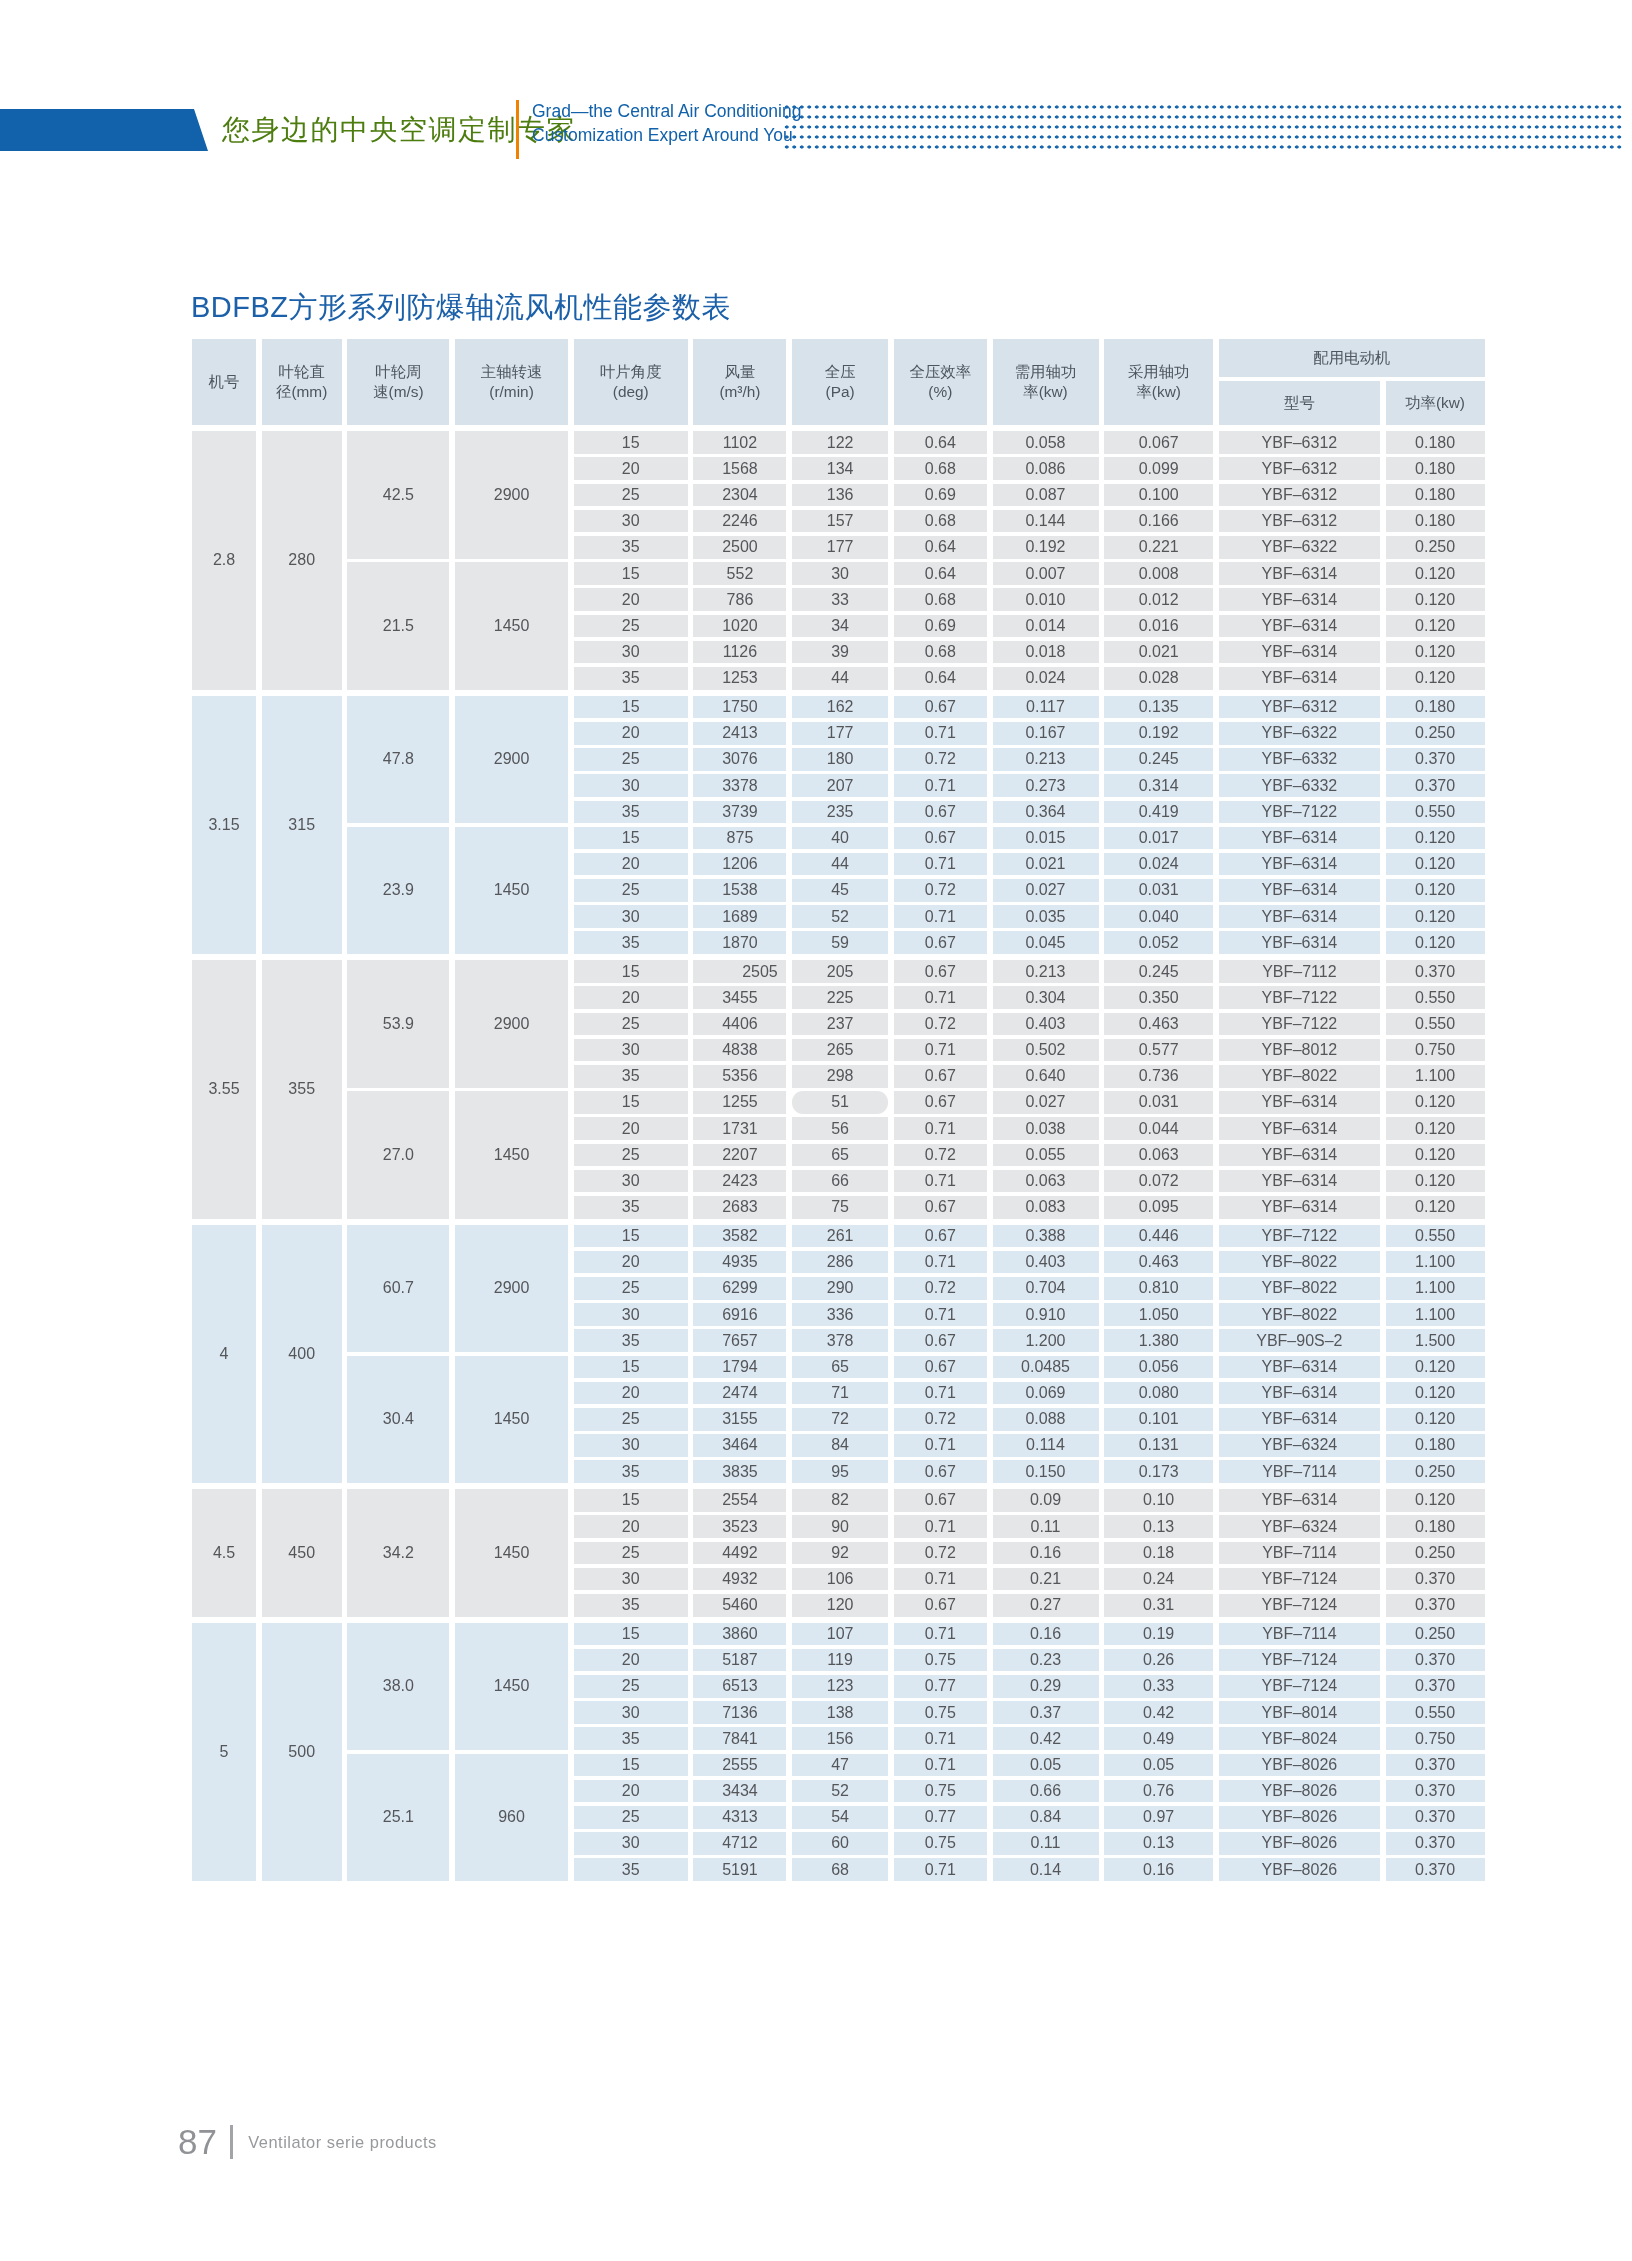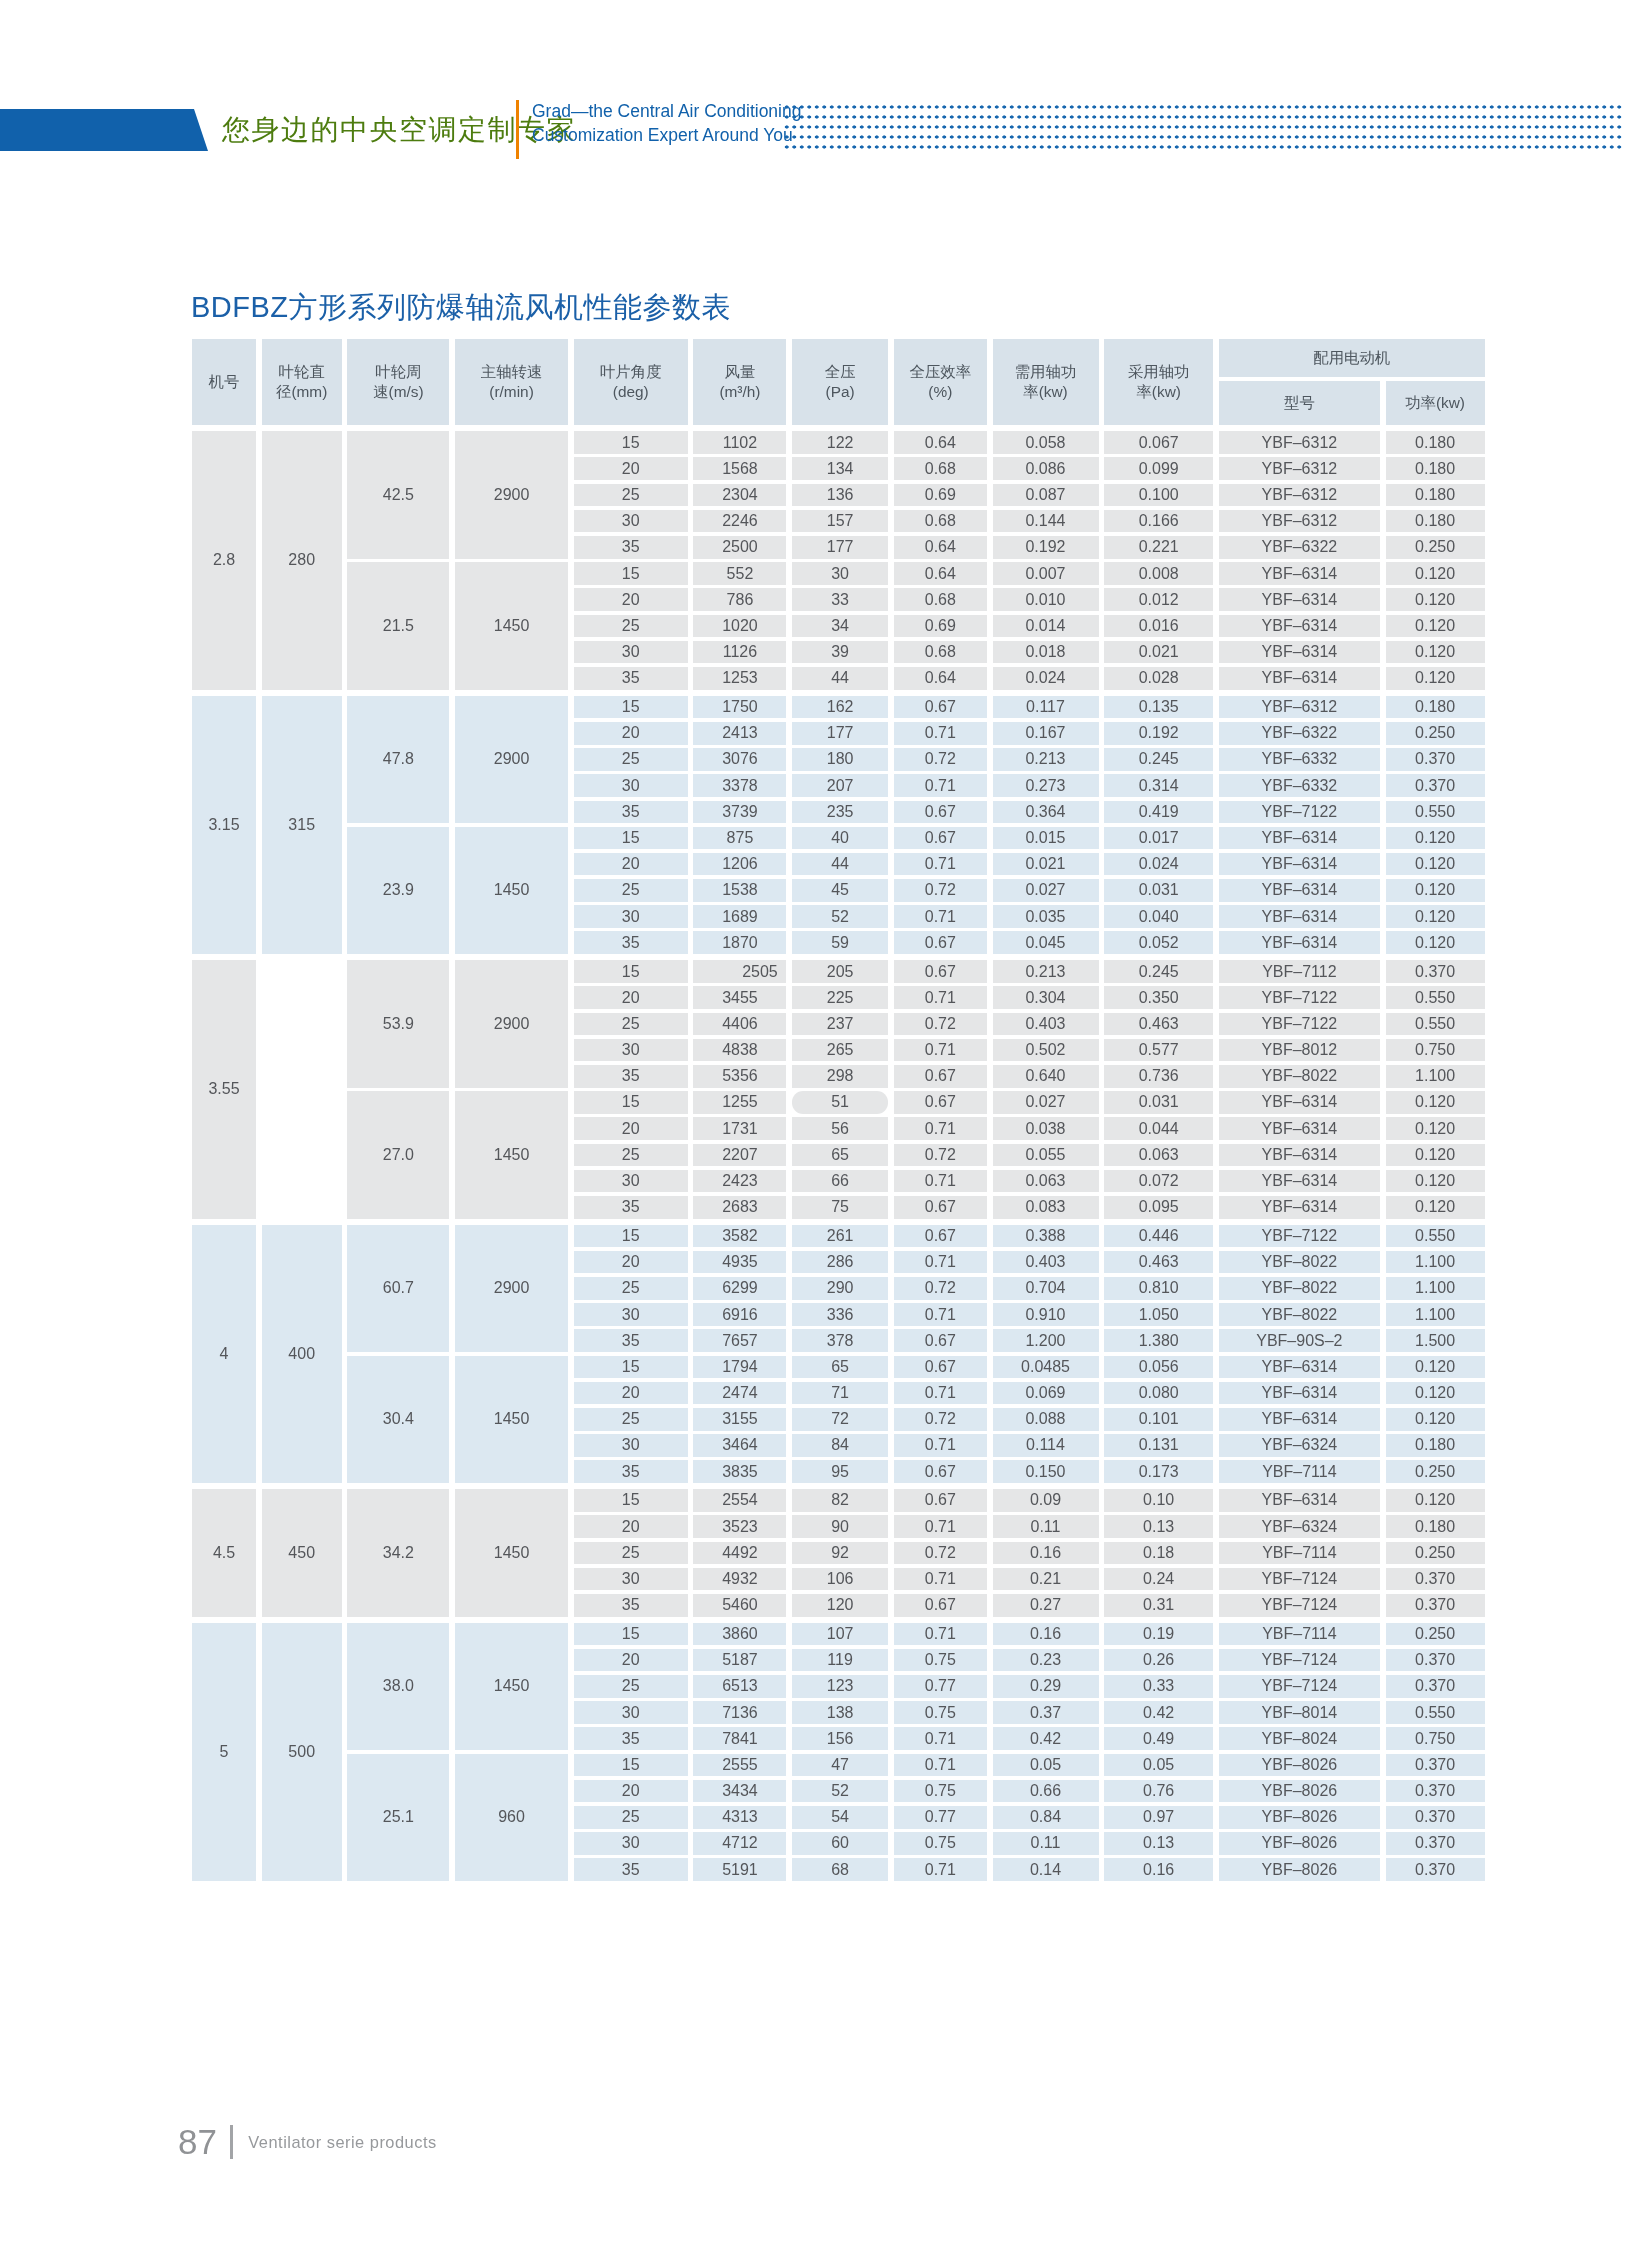--- a/index.html
+++ b/index.html
@@ -293,20 +293,21 @@
         <div class="cell" style="grid-area: 10 / 6 / span 1;">1870</div>
         <div class="cell" style="grid-area: 10 / 7 / span 1;">59</div>
         <div class="cell" style="grid-area: 10 / 8 / span 1;">0.67</div>
         <div class="cell" style="grid-area: 10 / 9 / span 1;">0.045</div>
         <div class="cell" style="grid-area: 10 / 10 / span 1;">0.052</div>
         <div class="cell" style="grid-area: 10 / 11 / span 1;">YBF–6314</div>
         <div class="cell" style="grid-area: 10 / 12 / span 1;">0.120</div>
       </div>
       <div class="section gray" style="grid-template-rows: repeat(10, 22.6px);">
         <div class="cell" style="grid-area: 1 / 1 / span 10;">3.55</div>
+        <div class="cell" style="grid-area: 1 / 2 / span 10;">355</div>
         <div class="cell" style="grid-area: 1 / 3 / span 5;">53.9</div>
         <div class="cell" style="grid-area: 1 / 4 / span 5;">2900</div>
         <div class="cell" style="grid-area: 1 / 5 / span 1;">15</div>
         <div class="cell" style="grid-area: 1 / 6 / span 1; padding-left: 40px;">2505</div>
         <div class="cell" style="grid-area: 1 / 7 / span 1;">205</div>
         <div class="cell" style="grid-area: 1 / 8 / span 1;">0.67</div>
         <div class="cell" style="grid-area: 1 / 9 / span 1;">0.213</div>
         <div class="cell" style="grid-area: 1 / 10 / span 1;">0.245</div>
         <div class="cell" style="grid-area: 1 / 11 / span 1;">YBF–7112</div>
         <div class="cell" style="grid-area: 1 / 12 / span 1;">0.370</div>

